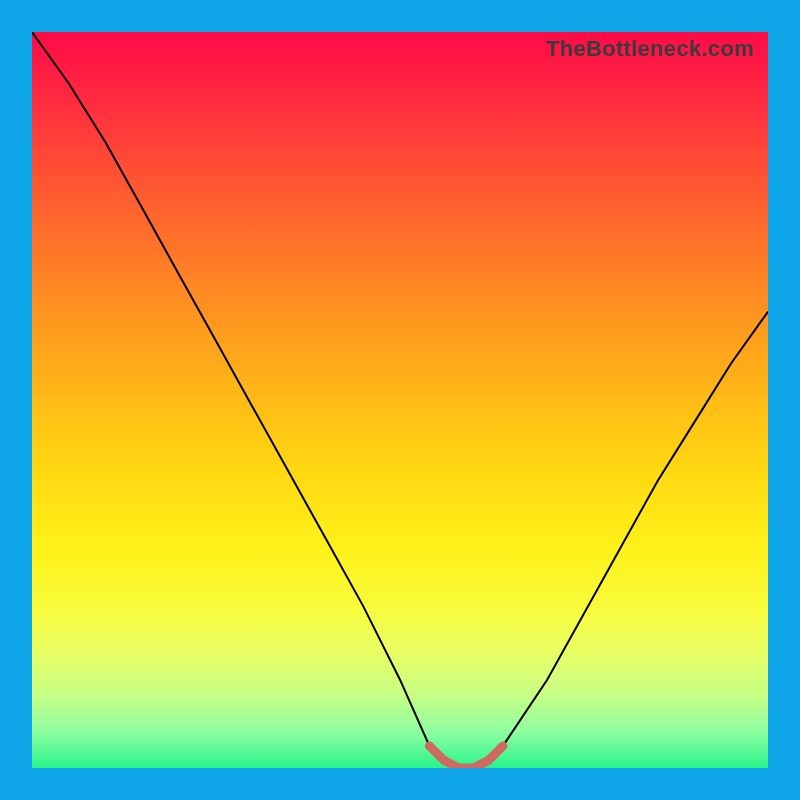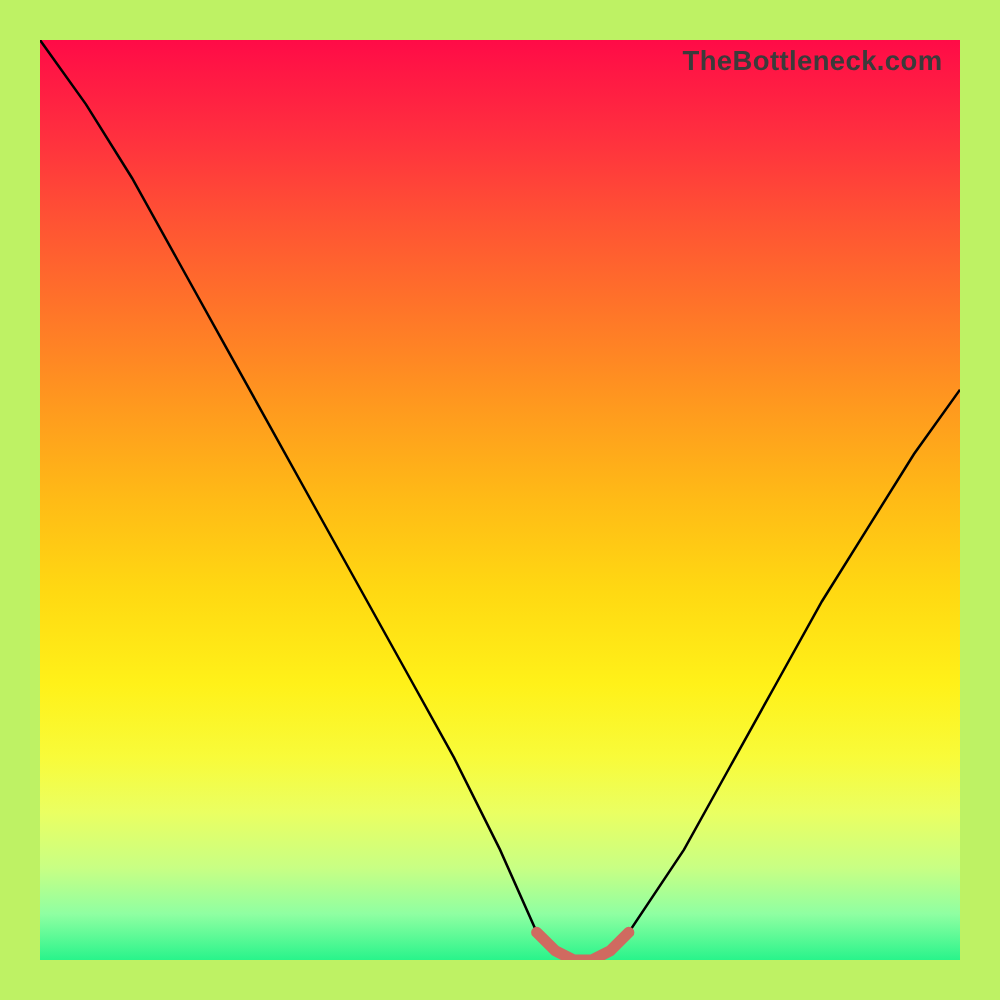--- a/index.html
+++ b/index.html
@@ -8,21 +8,21 @@
     width: 800px;
     height: 800px;
     overflow: hidden;
     background: #000;
     font-family: Arial, Helvetica, sans-serif;
   }
   .frame {
     position: relative;
     width: 800px;
     height: 800px;
-    background: #bef264;
+    background: #0ea5e9;
   }
   .plot-area {
     position: absolute;
     left: 32px;
     top: 32px;
     width: 736px;
     height: 736px;
     overflow: hidden;
   }
   .gradient-bg {

